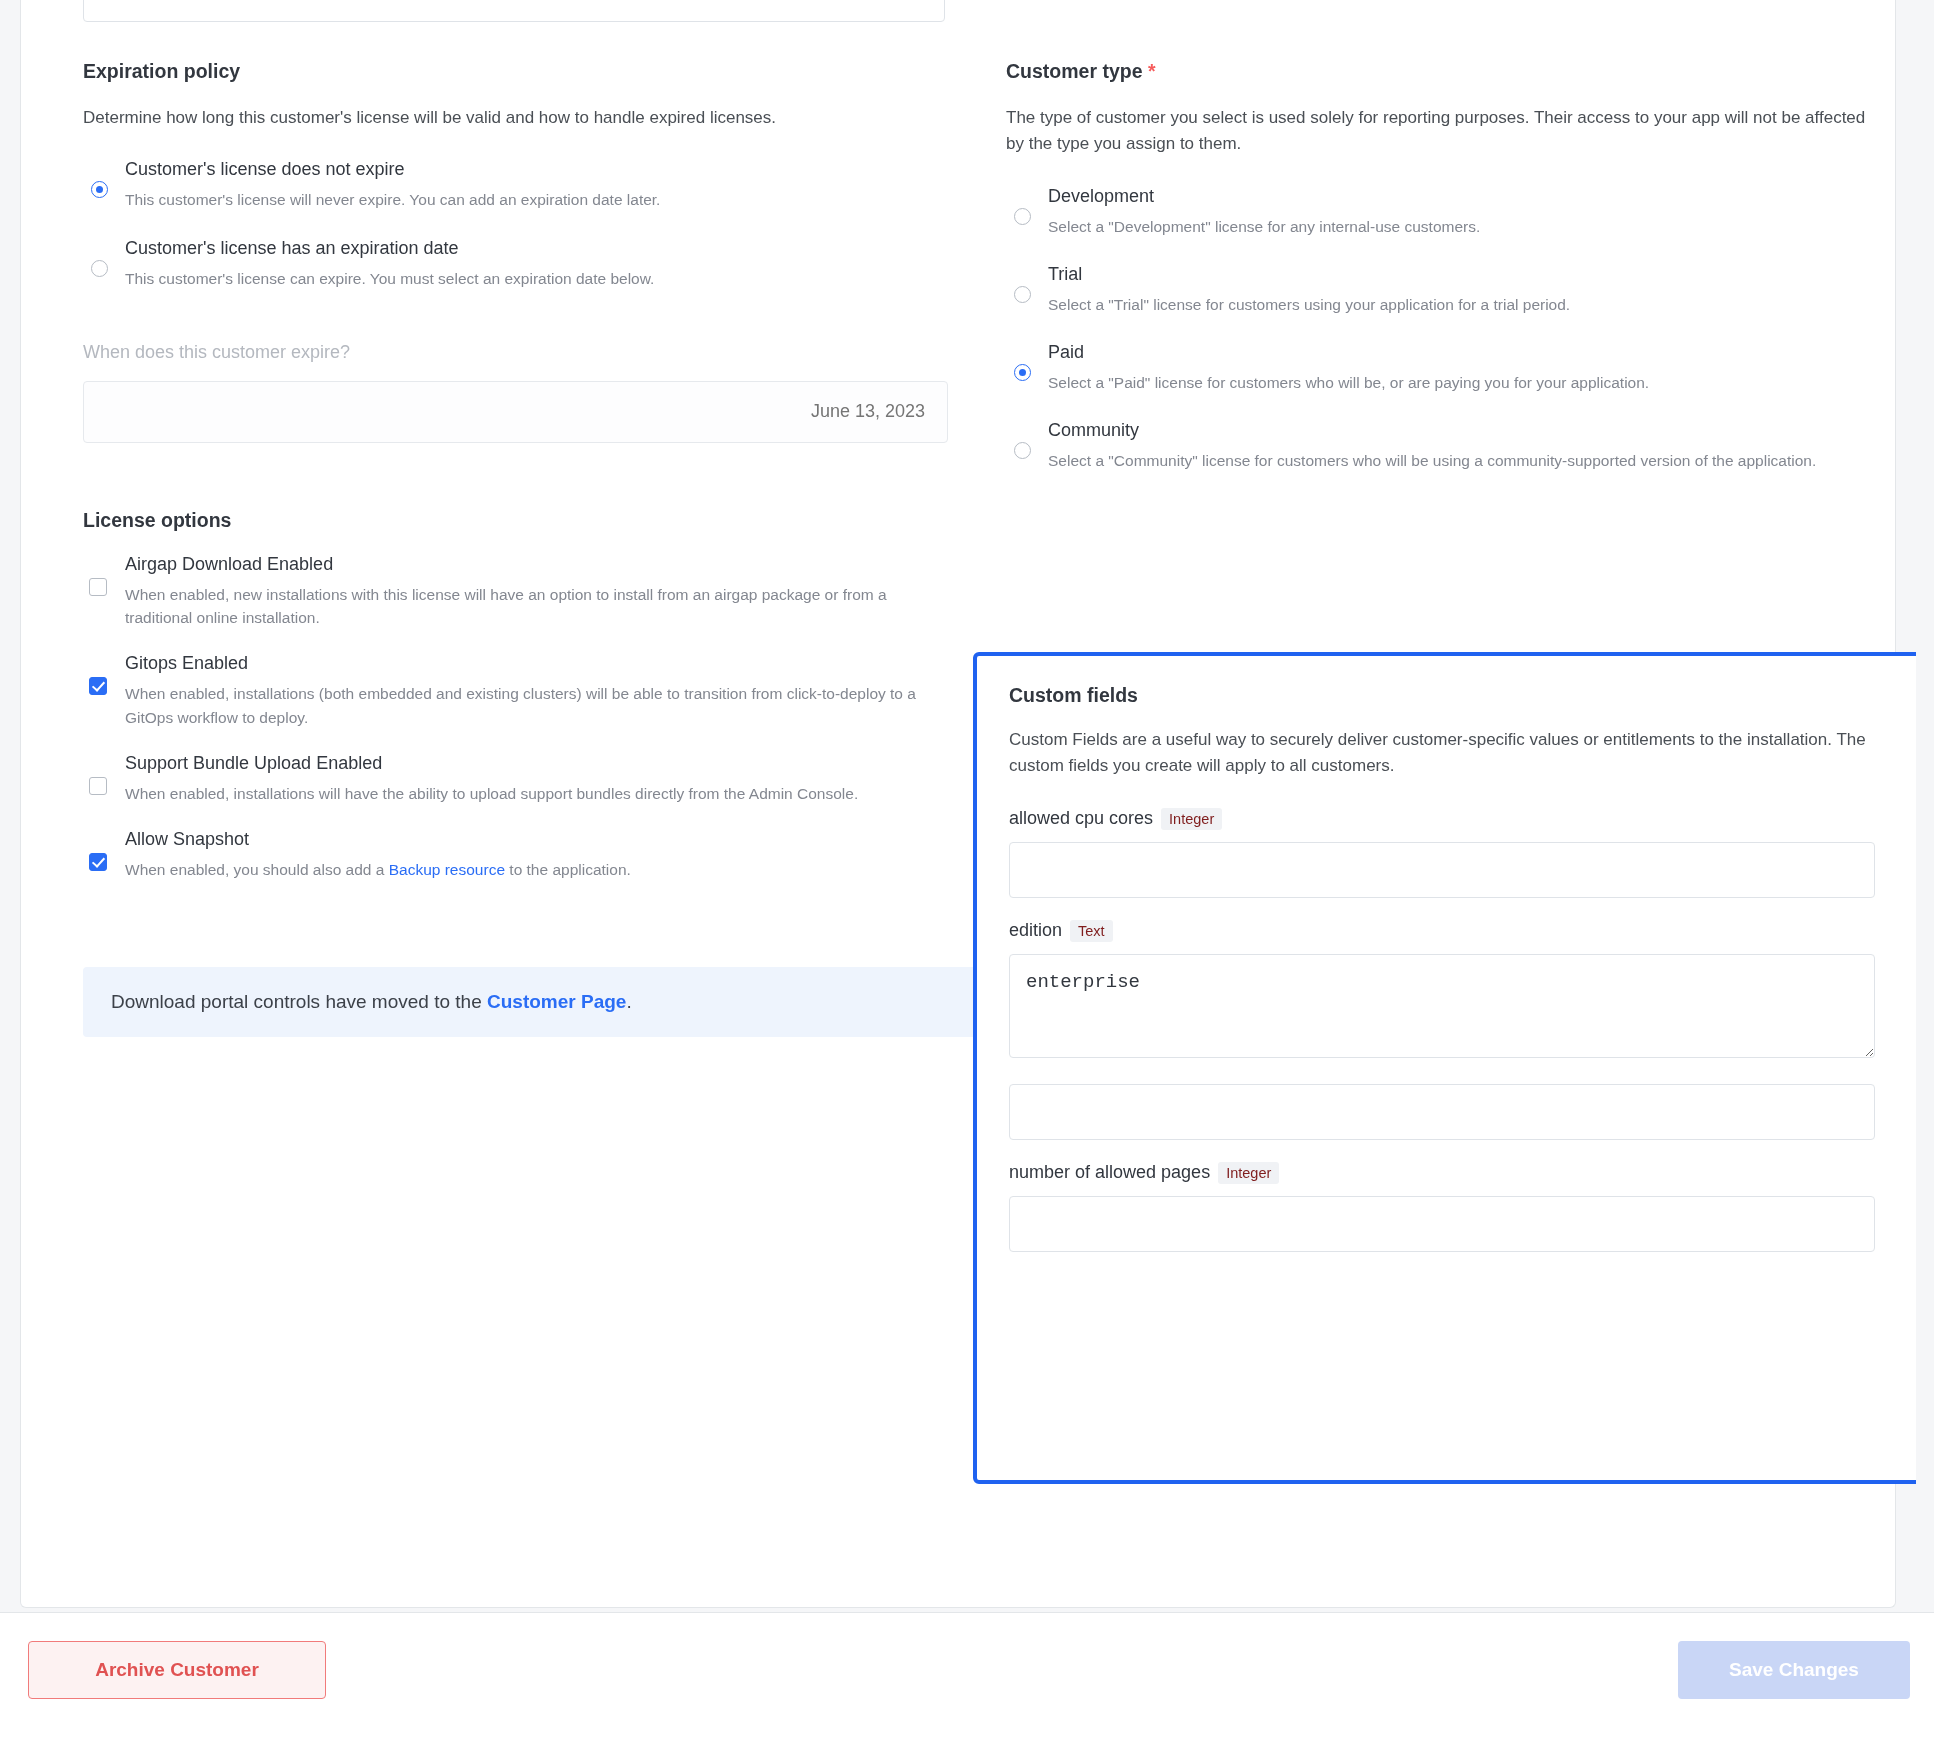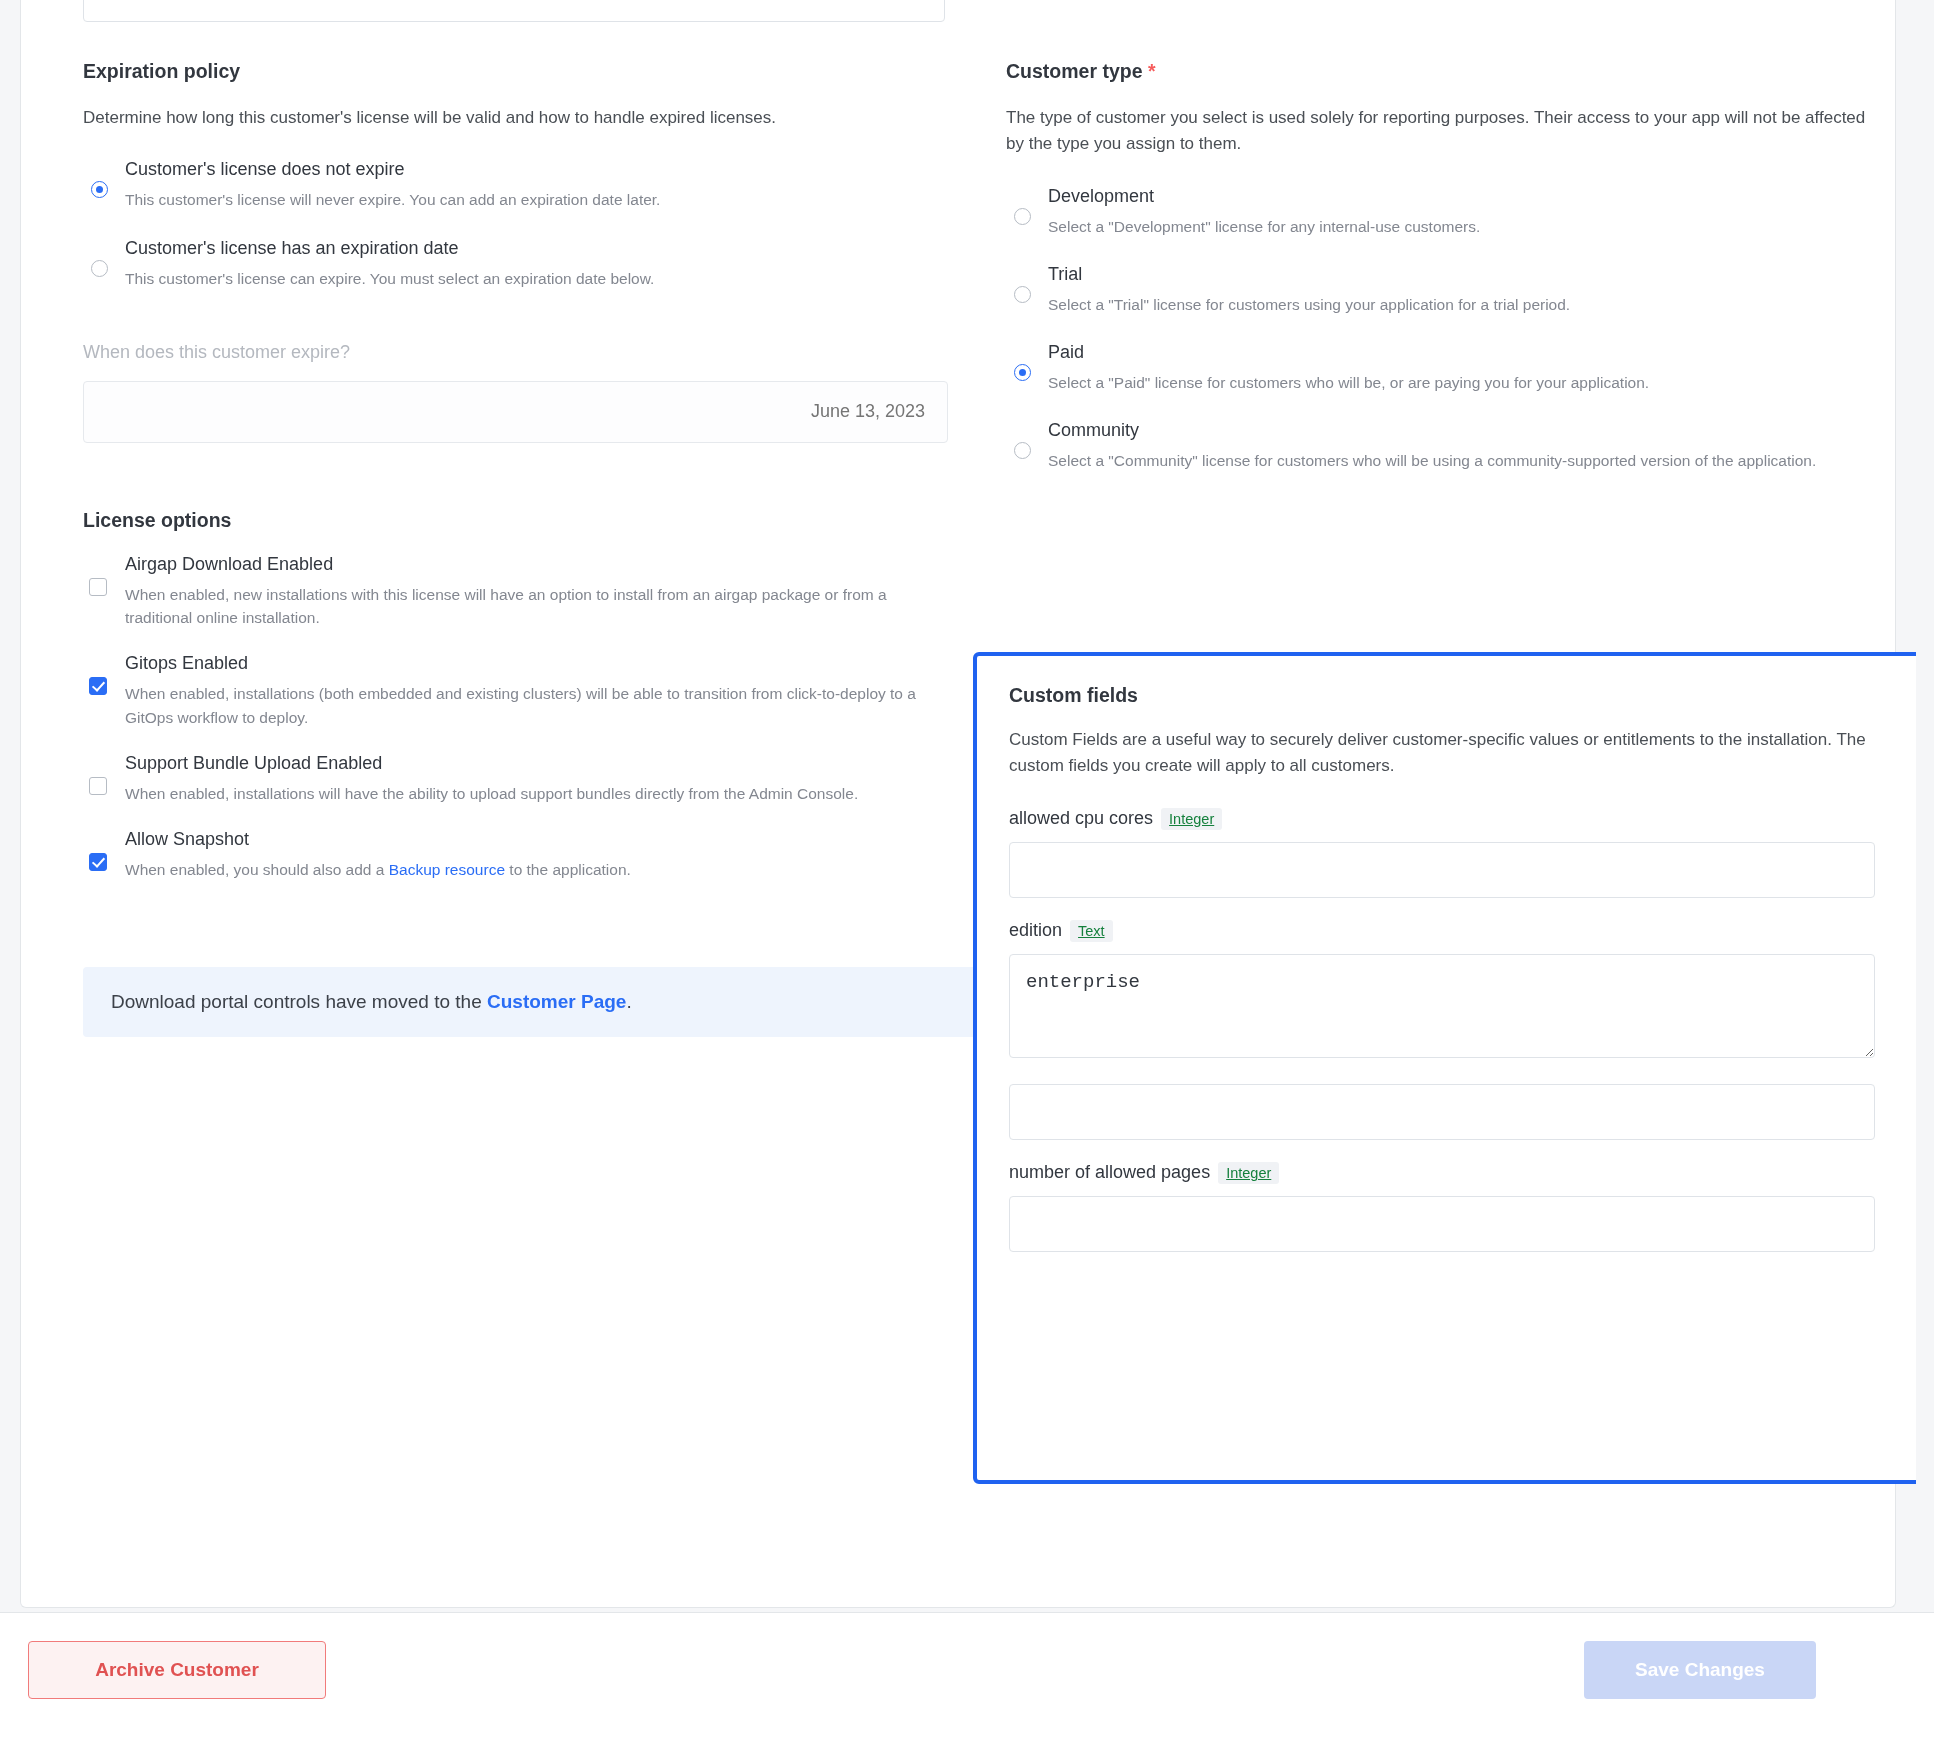--- a/index.html
+++ b/index.html
@@ -140,27 +140,26 @@
   }
   .custom-panel h3 { margin-bottom: 20px; }
   .custom-panel p.section-desc { margin-bottom: 28px; width: 880px; }
 
   .cf-label {
     font-size: 18px; color: #32373f; margin-bottom: 12px; display: block;
   }
   .cf-type {
     display: inline-block;
     font-size: 14.5px;
-    color: #15803d;
+    color: #7f1d1d;
     background: #f0f2f5;
     border-radius: 3px;
     padding: 3px 8px;
     margin-left: 8px;
     vertical-align: middle;
-    text-decoration: underline;
   }
   .cf-input {
     width: 866px; height: 56px;
     border: 1px solid #dfe3e8; border-radius: 4px;
     background: #fff; margin-bottom: 22px;
     font-size: 17px; padding: 0 16px; color: #32373f;
     font-family: "Liberation Sans", sans-serif;
   }
   .cf-textarea {
     width: 866px; height: 104px;
@@ -184,21 +183,21 @@
     width: 298px; height: 58px;
     border: 1px solid #f17b7b;
     border-radius: 4px;
     background: #fdf2f2;
     color: #e05252;
     font-size: 19px; font-weight: bold;
     font-family: "Liberation Sans", sans-serif;
     cursor: pointer;
   }
   .btn-save {
-    position: absolute; left: 1584px; top: 28px;
+    position: absolute; left: 1678px; top: 28px;
     width: 232px; height: 58px;
     border: none;
     border-radius: 4px;
     background: #c9d6f6;
     color: #ffffff;
     font-size: 19px; font-weight: bold;
     font-family: "Liberation Sans", sans-serif;
     cursor: default;
   }
 

